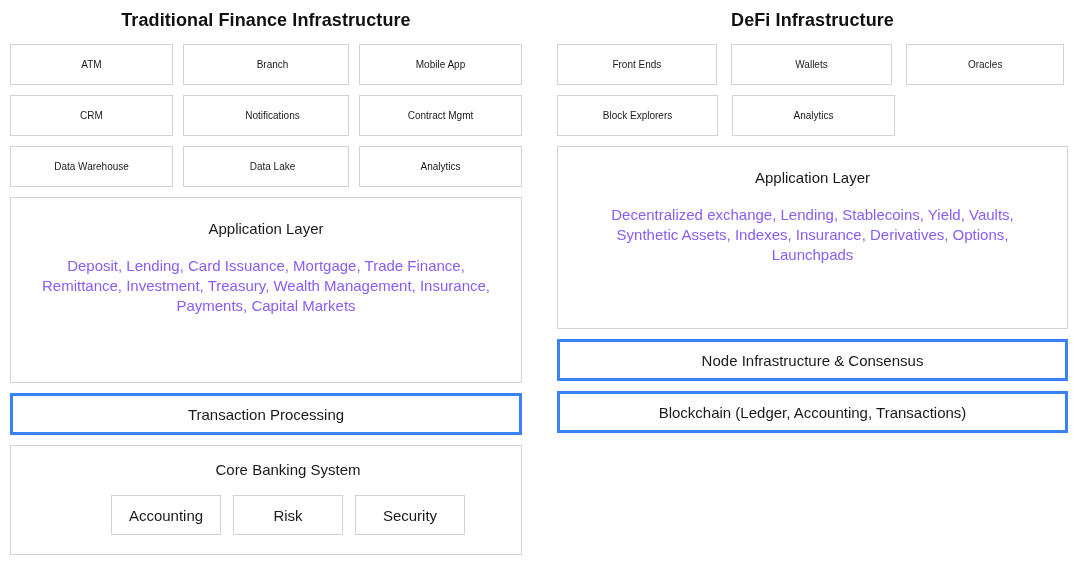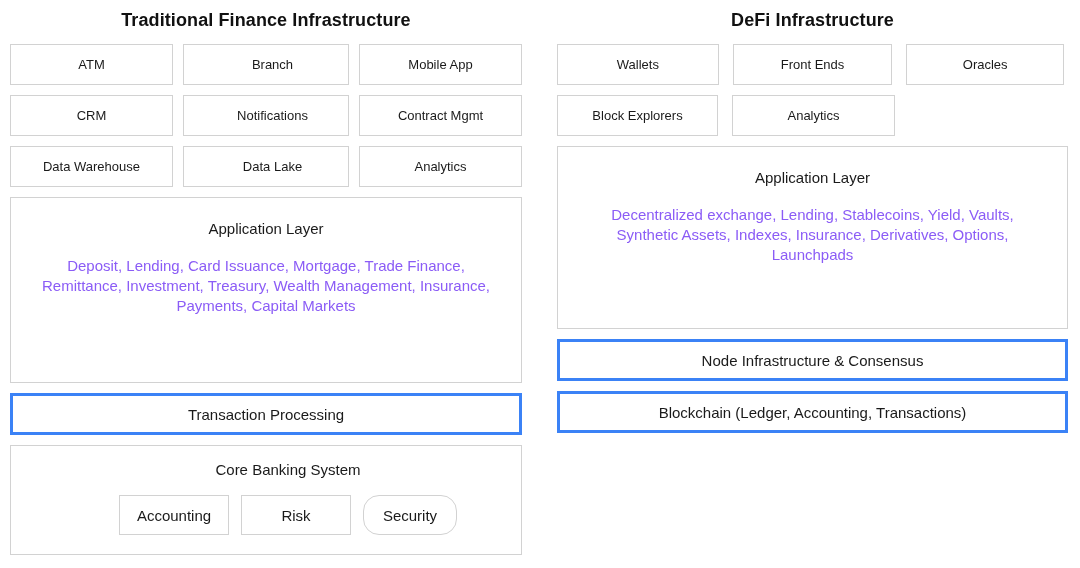--- a/index.html
+++ b/index.html
@@ -34,21 +34,21 @@
     letter-spacing: 0.1px;
     height: 44px;
     line-height: 40px;
     color: #111111;
   }
 
   .box {
     border: 1px solid #d2d2d2;
     background: #ffffff;
     box-sizing: border-box;
-    font-size: 13px;
+    font-size: 10px;
     color: #1a1a1a;
     display: flex;
     align-items: center;
     justify-content: center;
     text-align: center;
   }
 
   .row {
     display: flex;
     margin-bottom: 10px;
@@ -140,21 +140,21 @@
   }
   .group-items .box {
     height: 40px;
     margin-right: 12px;
     font-size: 15px;
   }
   .group-items .box:last-child { margin-right: 0; }
   .group-items .g-1 { width: 110px; }
   .group-items .g-2 { width: 110px; }
   .group-items .g-3 { width: 110px; }
-  .group-items .g-4 { width: 94px; border-radius: 16px; }
+  .group-items .g-4 { width: 110px; }
 </style>
 </head>
 <body>
 
 <div class="canvas">
 
   <div class="column left">
 
     <div class="col-title">Traditional Finance Infrastructure</div>
 
@@ -192,22 +192,22 @@
       </div>
     </div>
 
   </div>
 
   <div class="column right">
 
     <div class="col-title">DeFi Infrastructure</div>
 
     <div class="row row-r1">
+      <div class="box cell-1">Front Ends</div>
       <div class="box cell-2">Wallets</div>
-      <div class="box cell-1">Front Ends</div>
       <div class="box cell-3">Oracles</div>
     </div>
 
     <div class="row row-r2">
       <div class="box cell-1">Block Explorers</div>
       <div class="box cell-2">Analytics</div>
     </div>
 
     <div class="panel app-panel">
       <div class="panel-title">Application Layer</div>

